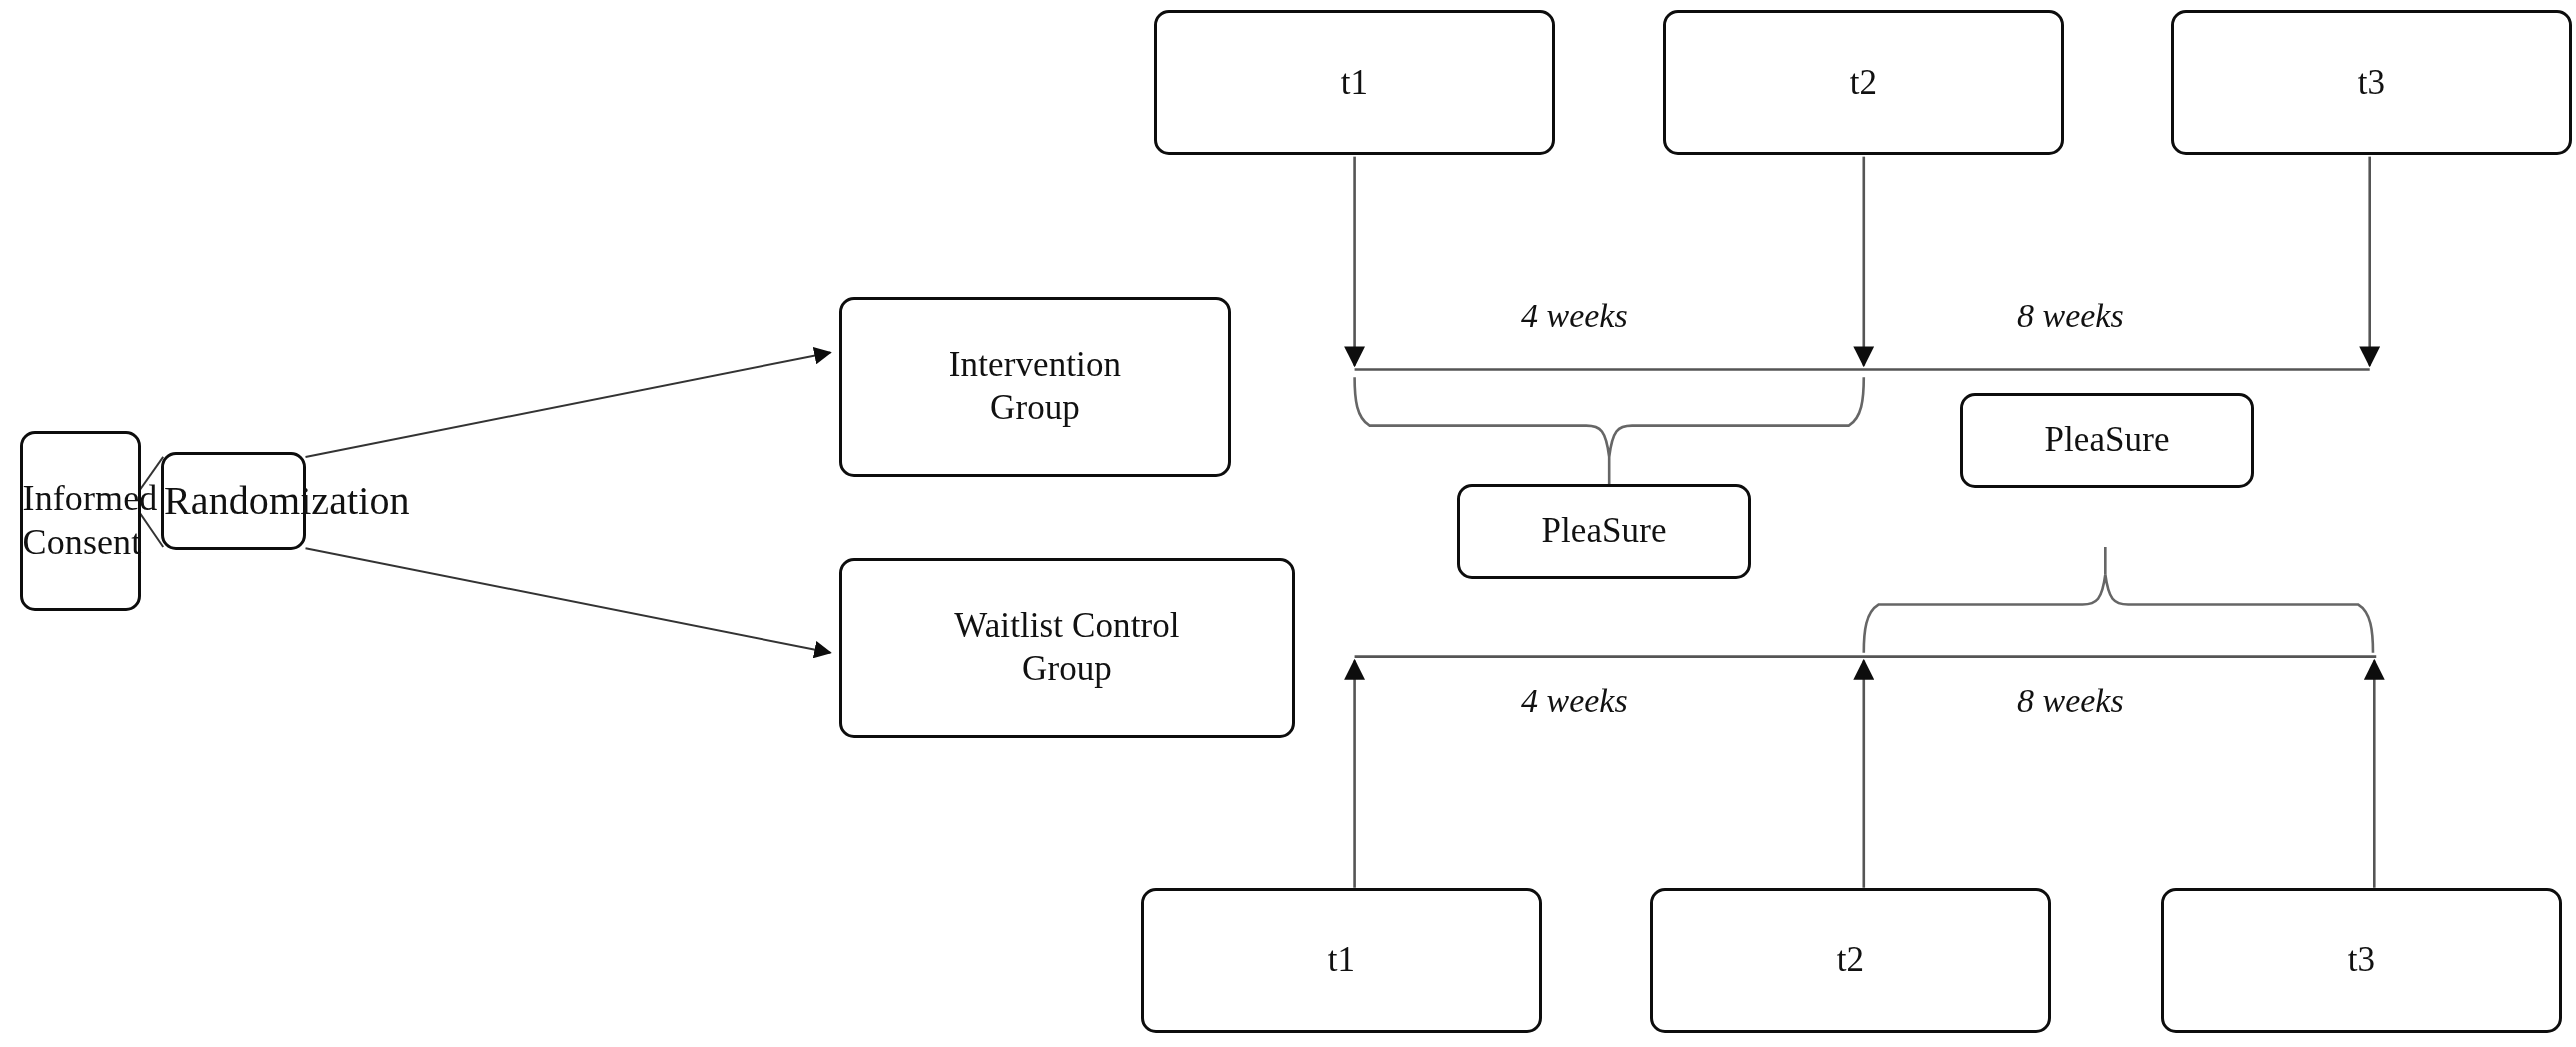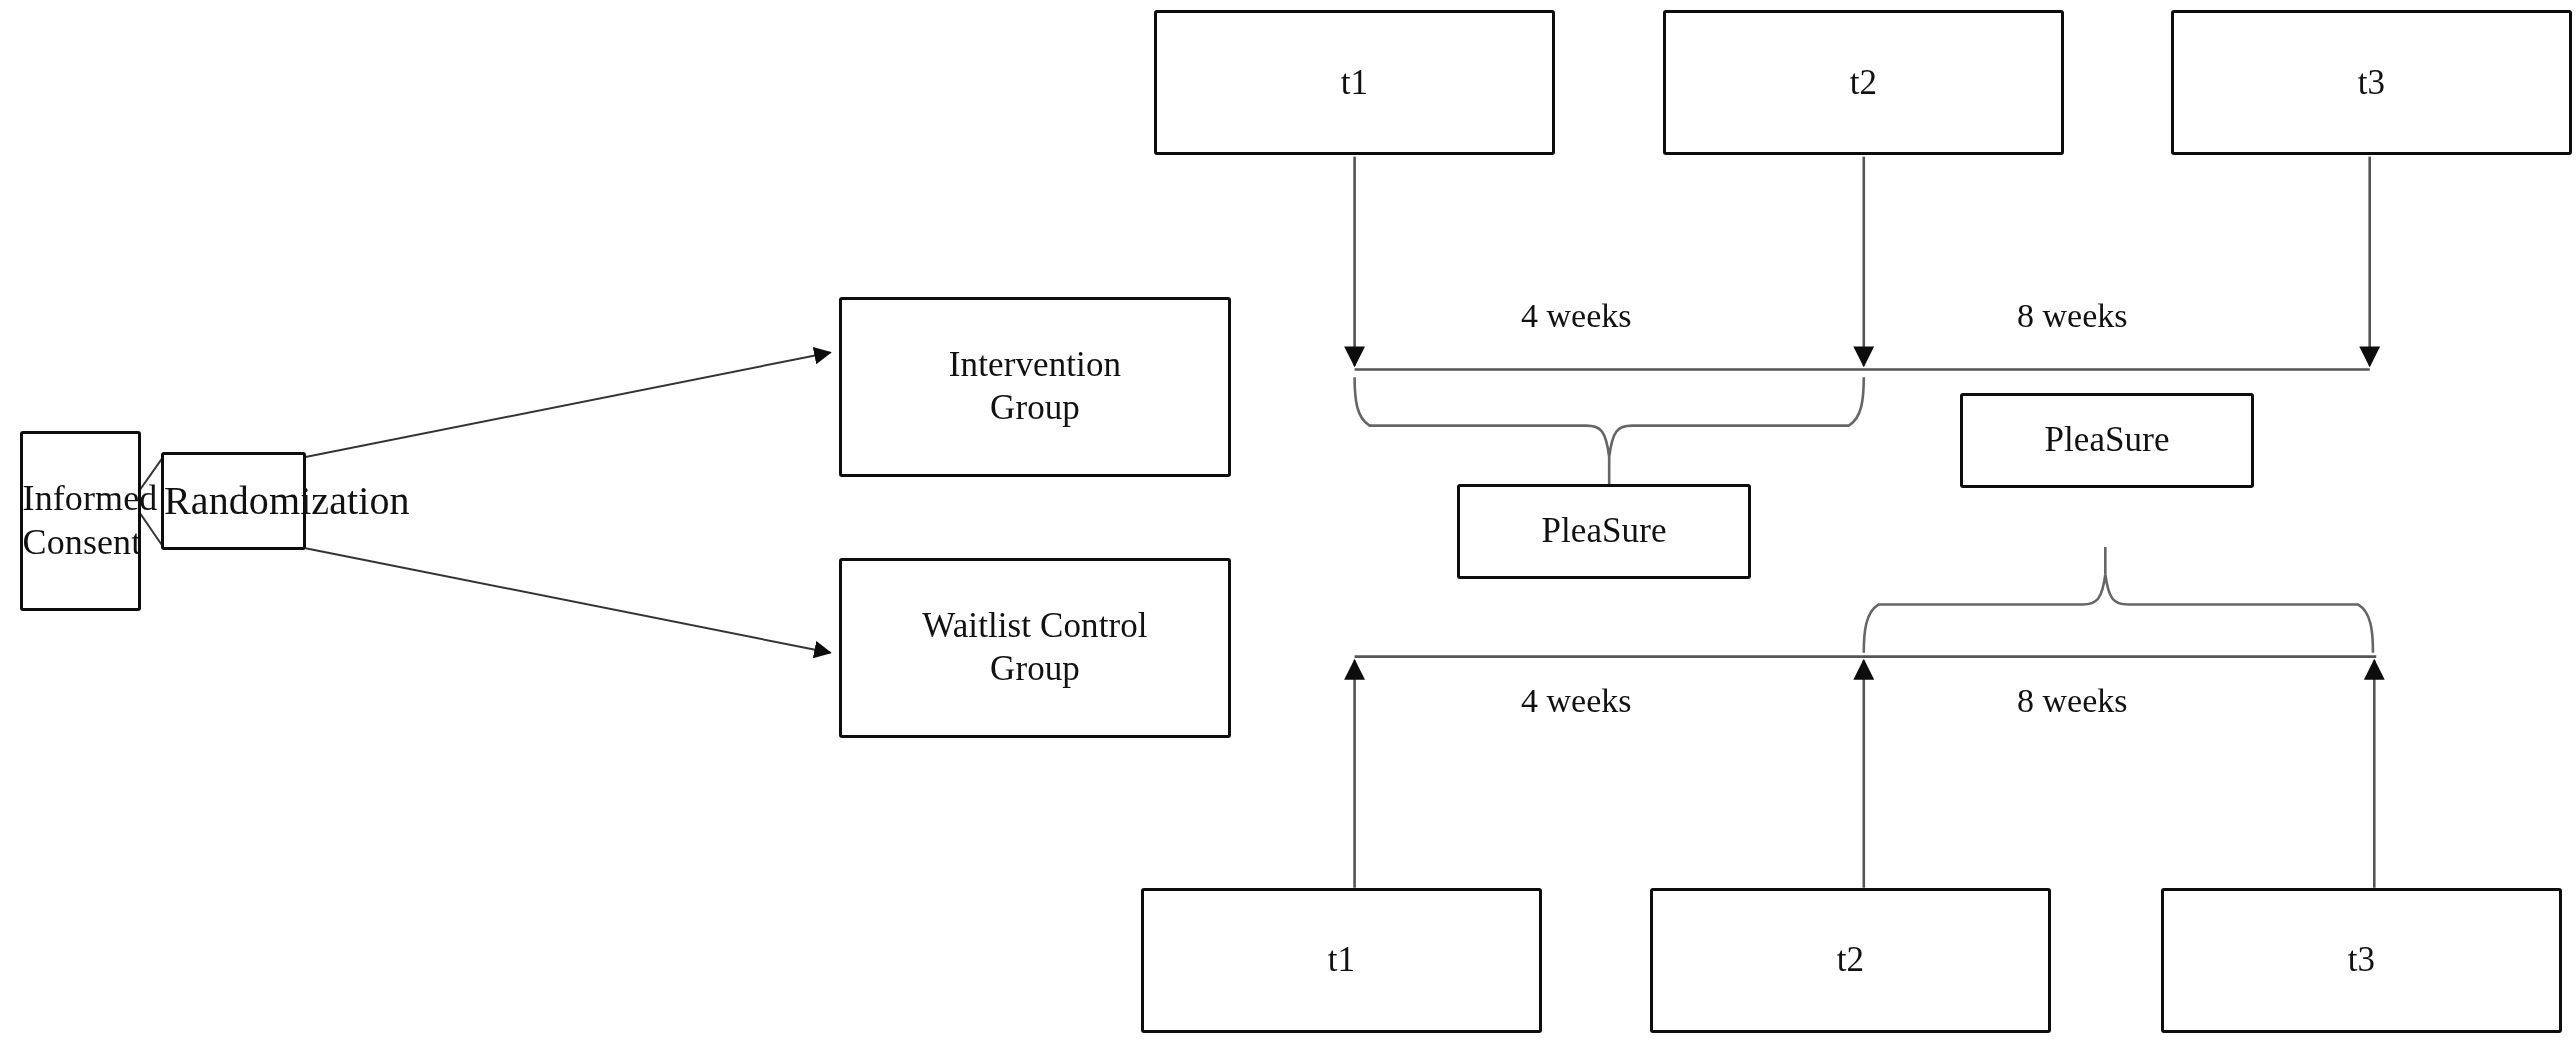--- a/index.html
+++ b/index.html
@@ -10,36 +10,37 @@
     color:#000000;
   }
   #canvas{position:relative;width:2576px;height:1047px;background:#ffffff;}
   svg.layer{position:absolute;left:0;top:0;width:2576px;height:1047px;}
 
   .node{
     position:absolute;
     box-sizing:border-box;
     background:#ffffff;
     border:3.3px solid #0d0d0d;
-    border-radius:3px;
+    border-radius:15px;
     display:flex;align-items:center;justify-content:center;
     text-align:center;
     line-height:1.22;
     font-size:35px;
     color:#111111;
     z-index:5;
     letter-spacing:0.1px;
   }
   .node .lbl{display:block;width:100%;padding:0 6.5px;}
   .edge-label{
     position:absolute;
     font-size:34px;
     color:#111111;
     white-space:nowrap;
     z-index:6;
+    font-style:italic;
   }
 </style>
 </head>
 <body>
 
 <div id="canvas">
 
   <svg class="layer" viewBox="0 0 3946 1604" preserveAspectRatio="none">
     <defs>
       <marker id="arrHeadR" viewBox="0 0 12 12" refX="11" refY="6" markerWidth="9" markerHeight="9" orient="auto-start-reverse">
@@ -125,21 +126,21 @@
     <span class="lbl">Randomization</span>
   </div>
 
   <div class="node" style="left:839px;top:261px;width:392px;height:180px;margin-top:36px;">
     <span class="lbl">
       <span>Intervention</span><br>
       <span>Group</span>
     </span>
   </div>
 
-  <div class="node" style="left:839px;top:558px;width:392px;height:180px;">
+  <div class="node" style="left:839px;top:558px;width:456px;height:180px;">
     <span class="lbl">
       <span>Waitlist Control</span><br>
       <span>Group</span>
     </span>
   </div>
 
   <div class="node" style="left:1154px;top:10.4px;width:401px;height:145px;">
     <span class="lbl">t1</span>
   </div>
   <div class="node" style="left:1663px;top:10.4px;width:401px;height:145px;">

